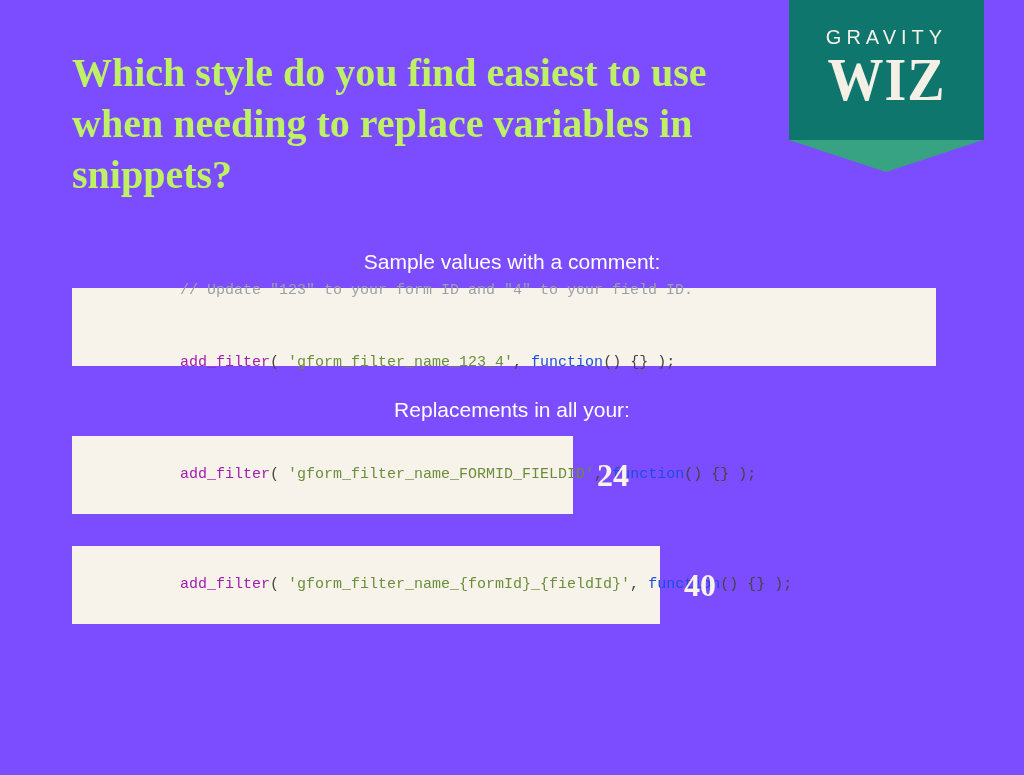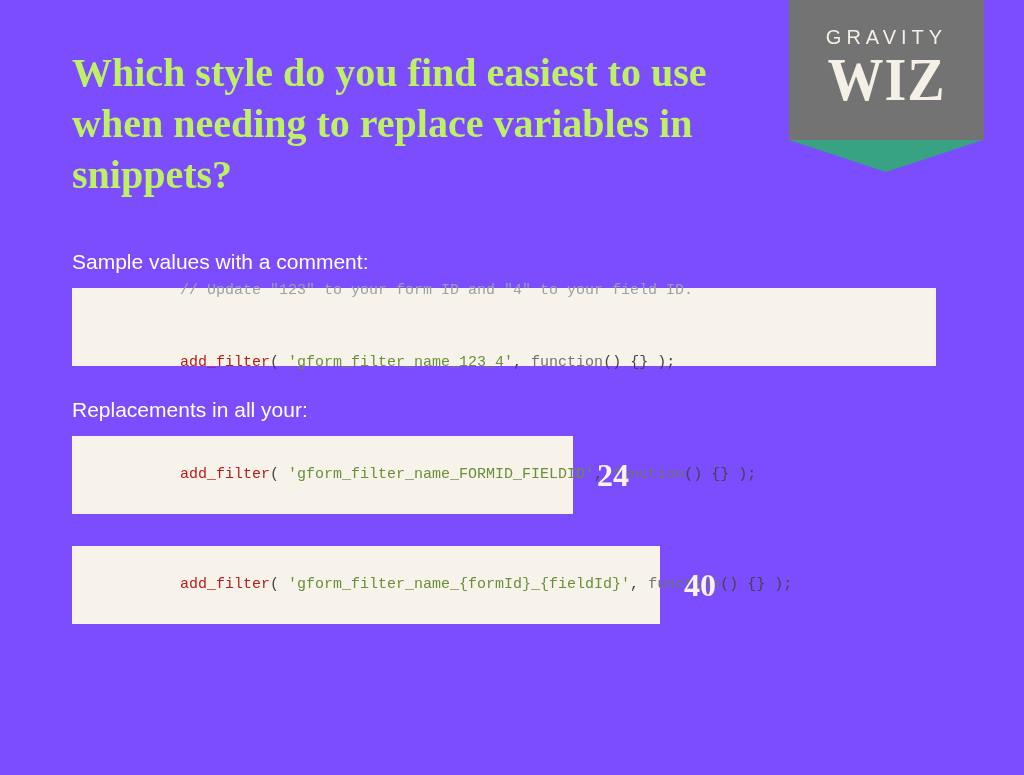--- a/index.html
+++ b/index.html
@@ -11,21 +11,21 @@
     position: relative;
   }
 
   
   .logo-badge {
     position: absolute;
     top: 0;
     right: 40px;
     width: 195px;
     height: 140px;
-    background: #737373;
+    background: #0f766e;
     display: flex;
     flex-direction: column;
     align-items: center;
     padding-top: 26px;
   }
   .logo-badge::after {
     content: "";
     position: absolute;
     bottom: -32px;
     left: 0;
@@ -68,21 +68,21 @@
   }
 
   
   .chart {
     position: absolute;
     top: 250px;
     left: 72px;
     width: 880px;
   }
 
-  .row { margin-bottom: 32px; }
+  .row { margin-bottom: 32px; text-align: center; }
   .row-label {
     font-size: 21px;
     font-weight: 400;
     color: #fff;
     margin-bottom: 14px;
   }
   .row-bar {
     display: flex;
     align-items: center;
   }
@@ -97,24 +97,24 @@
   .bar.two-line { flex-direction: column; align-items: flex-start; justify-content: center; }
 
   .code {
     font-family: "Consolas", "Menlo", "Courier New", monospace;
     font-size: 15px;
     white-space: pre;
     line-height: 1.6;
     color: #333;
   }
   .c-comment { color: #9aa0a6; }
-  .c-func    { color: #b91c1c; }
+  .c-func    { color: #a21caf; }
   .c-paren   { color: #444; }
   .c-string  { color: #6a8f3a; }
-  .c-keyword { color: #737373; }
+  .c-keyword { color: #1d4ed8; }
   .c-body    { color: #444; }
 
   .value-inside {
     margin-left: auto;
     font-family: Georgia, serif;
     font-weight: 700;
     font-size: 32px;
     color: #7c4dff;
   }
   .value-outside {

